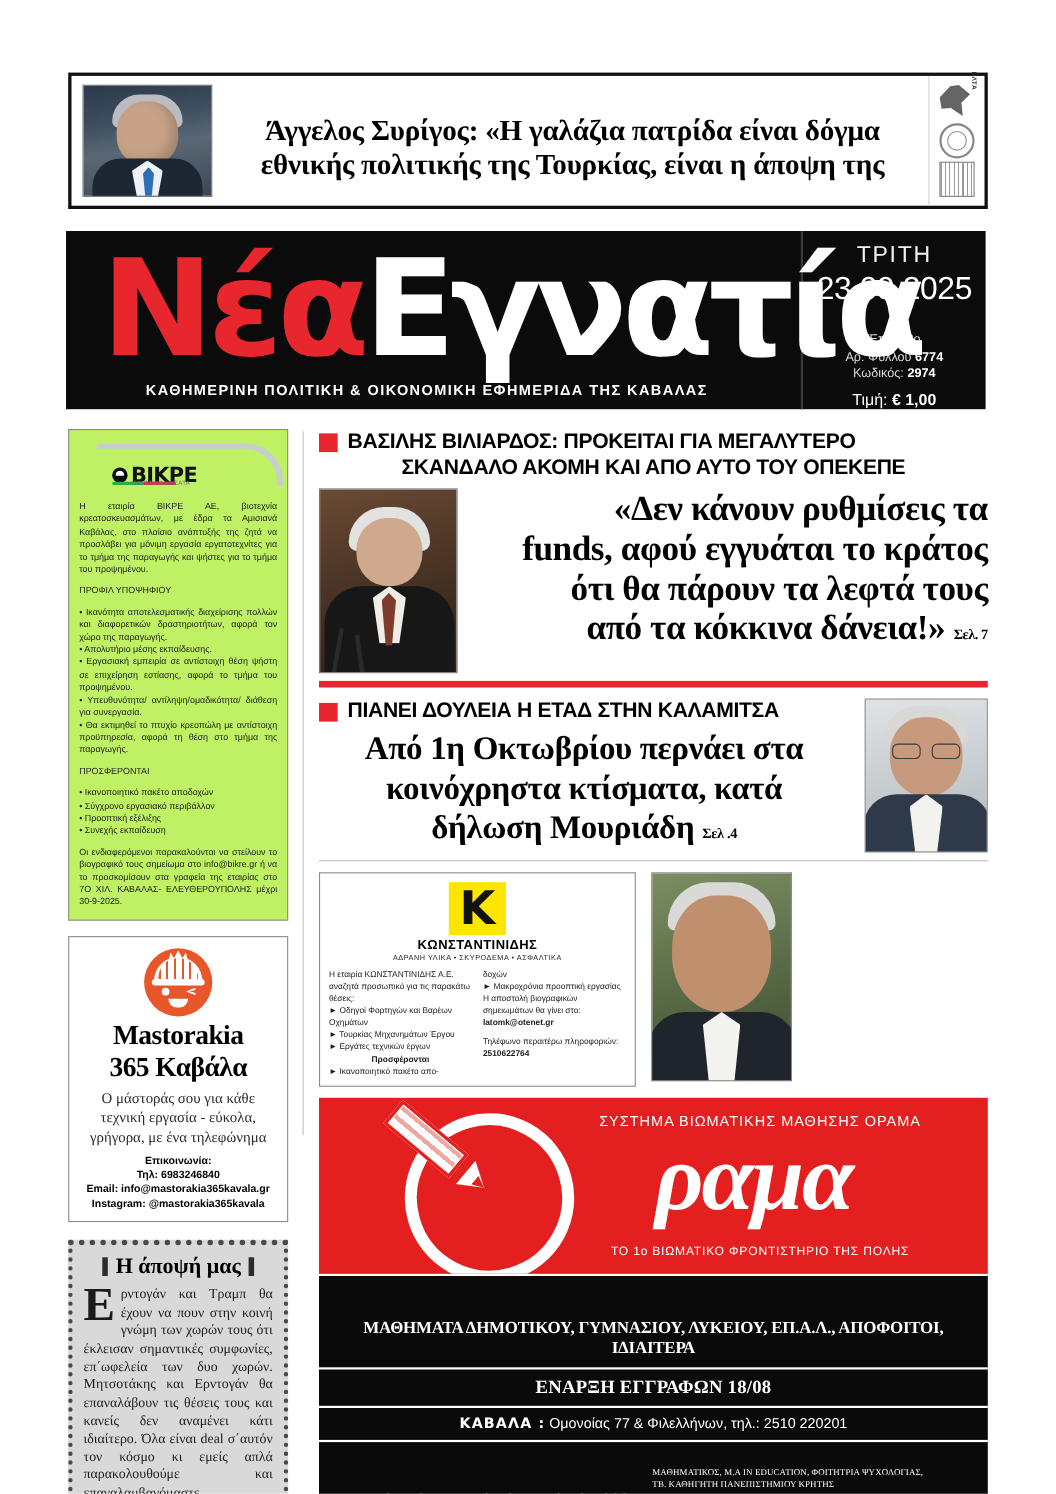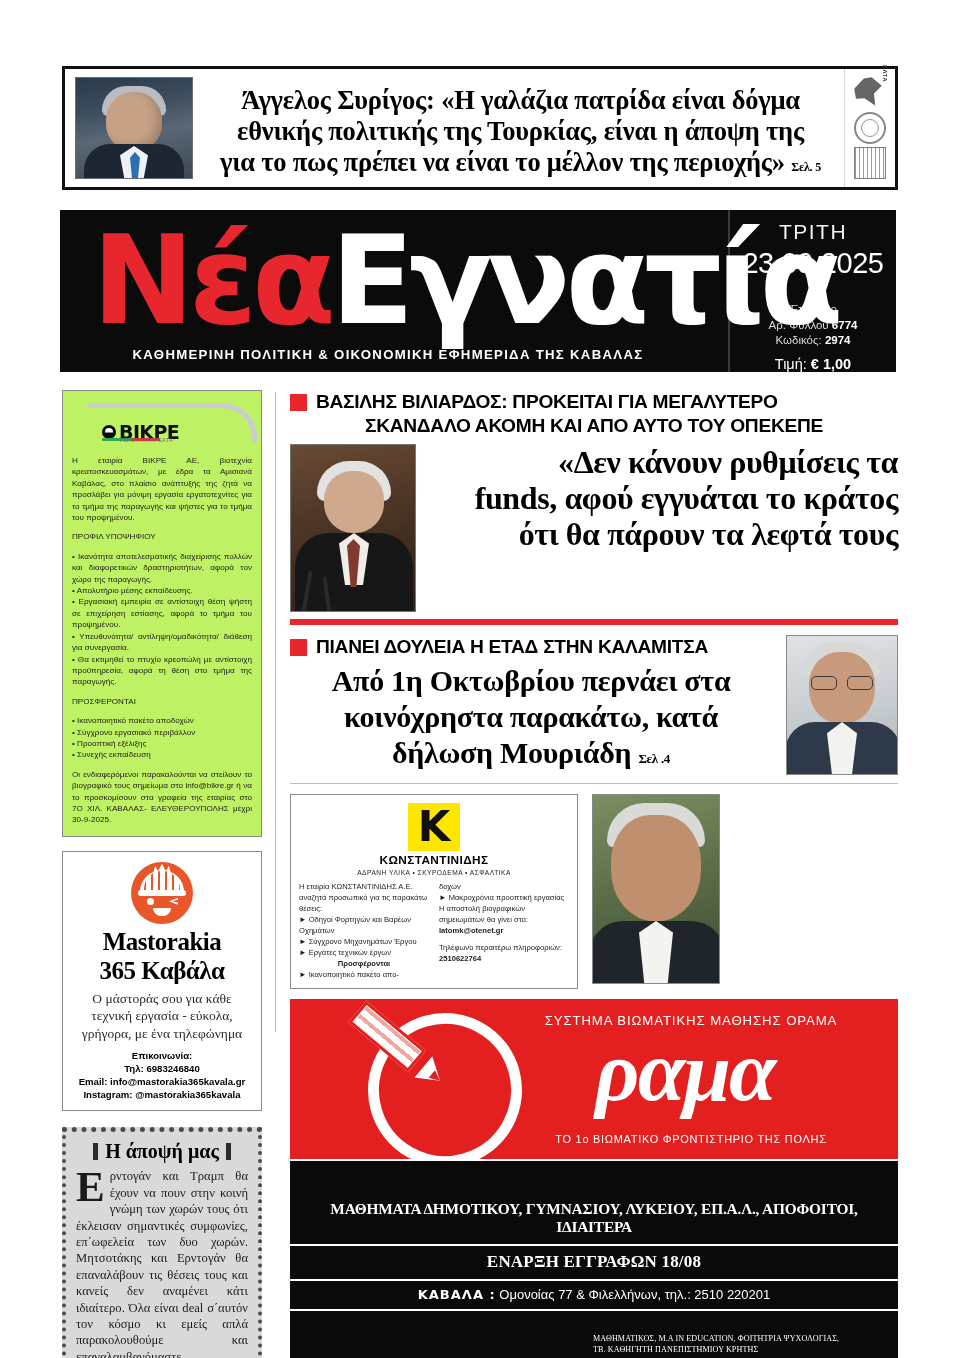--- a/index.html
+++ b/index.html
@@ -250,24 +250,20 @@
     <div class="teaser-photo">
       <div class="tp-hair"></div>
       <div class="tp-head"></div>
       <div class="tp-body"></div>
       <div class="tp-shirt"></div>
       <div class="tp-tie"></div>
     </div>
     <div class="teaser-text">
       <div class="teaser-line">Άγγελος Συρίγος: «Η γαλάζια πατρίδα είναι δόγμα</div>
       <div class="teaser-line">εθνικής πολιτικής της Τουρκίας, είναι η άποψη της</div>
-      <div class="teaser-line">
-        <span>για το πως πρέπει να είναι το μέλλον της περιοχής»</span>
-        <span class="pg">Σελ. 5</span>
-      </div>
     </div>
     <div class="elta">
       <div class="elta-box">
         <div class="elta-horn"></div>
         <span class="elta-label">ΕΛΤΑ</span>
       </div>
       <div class="elta-seal">
           <i></i>
         </div>
       <div class="elta-stamp"></div>
@@ -384,35 +380,39 @@
           <div class="s1-body"></div>
           <div class="s1-shirt"></div>
           <div class="s1-tie"></div>
           <div class="s1-mic"></div>
           <div class="s1-mic2"></div>
         </div>
         <div class="s1-head-l">
           <div>«Δεν κάνουν ρυθμίσεις τα</div>
           <div>funds, αφού εγγυάται το κράτος</div>
           <div>ότι θα  πάρουν τα λεφτά τους</div>
+          <div>
+            <span>από τα κόκκινα δάνεια!»</span>
+            <span class="pgref">Σελ. 7</span>
+          </div>
         </div>
       </div>
     </div>
 
     <div class="redbar"></div>
 
     <div class="story2">
       <div class="s2-left">
         <div class="kicker">
           <span class="kick-sq"></span>
           <span class="kick-txt">ΠΙΑΝΕΙ ΔΟΥΛΕΙΑ Η ΕΤΑΔ ΣΤΗΝ ΚΑΛΑΜΙΤΣΑ</span>
         </div>
         <div class="s2-head">
           <div>Από 1η Οκτωβρίου περνάει στα</div>
-          <div>κοινόχρηστα παρακάτω, κατά</div>
+          <div>κοινόχρηστα κτίσματα, κατά</div>
           <div>
             <span>δήλωση Μουριάδη</span>
             <span class="pgref">Σελ .4</span>
           </div>
         </div>
       </div>
       <div class="s2-photo">
         <div class="s2-hair"></div>
         <div class="s2-head-o"></div>
         <div class="s2-glass">
@@ -431,21 +431,21 @@
       <div class="ad-kon">
         <div class="kon-logo">
           <span class="kon-k">K</span>
         </div>
         <div class="kon-name">ΚΩΝΣΤΑΝΤΙΝΙΔΗΣ</div>
         <div class="kon-sub">ΑΔΡΑΝΗ ΥΛΙΚΑ • ΣΚΥΡΟΔΕΜΑ • ΑΣΦΑΛΤΙΚΑ</div>
         <div class="kon-cols">
           <div>
             <div>Η εταιρία ΚΩΝΣΤΑΝΤΙΝΙΔΗΣ Α.Ε. αναζητά προσωπικό για τις παρακάτω θέσεις:</div>
             <div>► Οδηγοί Φορτηγών και Βαρέων Οχημάτων</div>
-            <div>► Σύγχρονο Μηχανημάτων Έργου</div>
+            <div>► Τουρκίας Μηχανημάτων Έργου</div>
             <div>► Εργάτες τεχνικών έργων</div>
             <div class="kon-center"><b>Προσφέρονται</b></div>
             <div>► Ικανοποιητικό πακέτο απο-</div>
           </div>
           <div>
             <div>δοχών</div>
             <div>► Μακροχρόνια προοπτική εργασίας</div>
             <div>Η αποστολή βιογραφικών σημειωμάτων θα γίνει στο:</div>
             <div><b>latomk@otenet.gr</b></div>
             <div style="margin-top:6px;">

